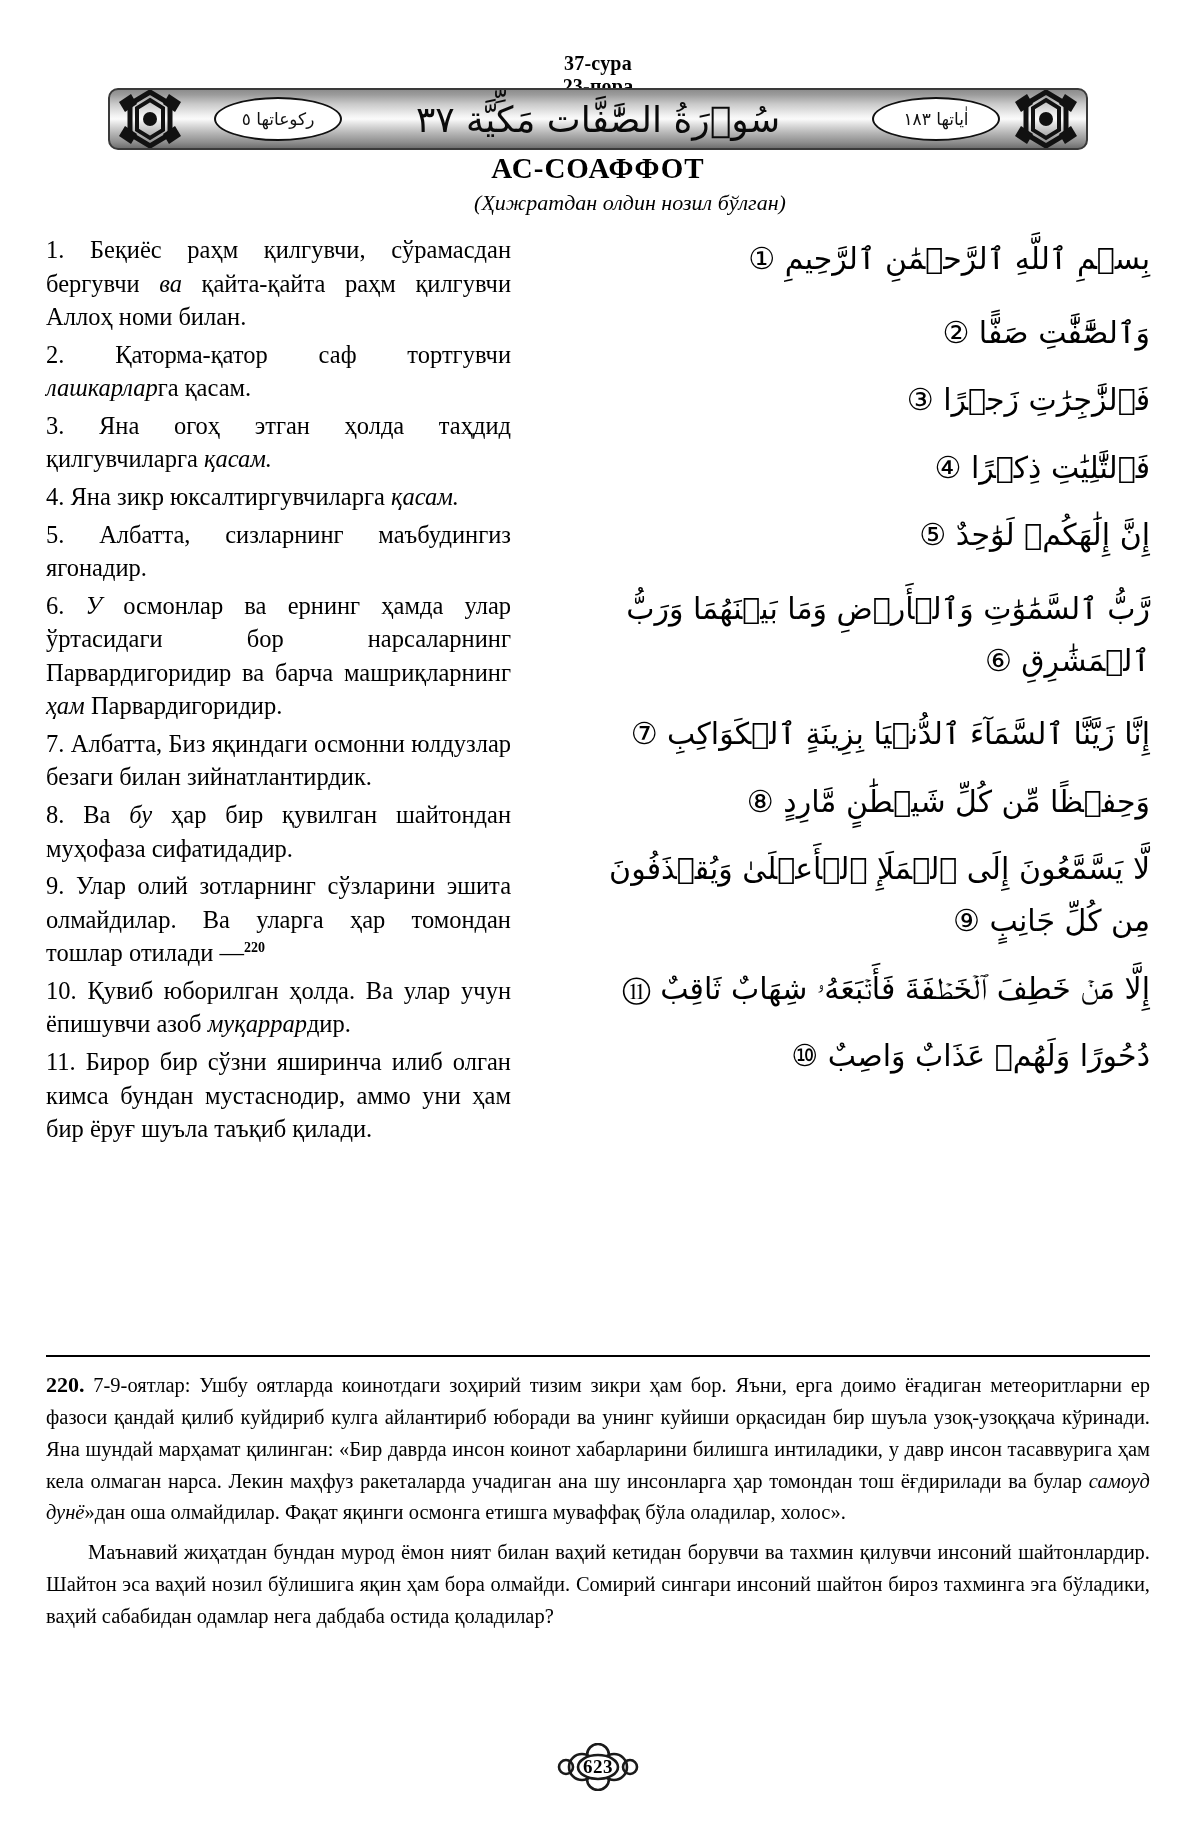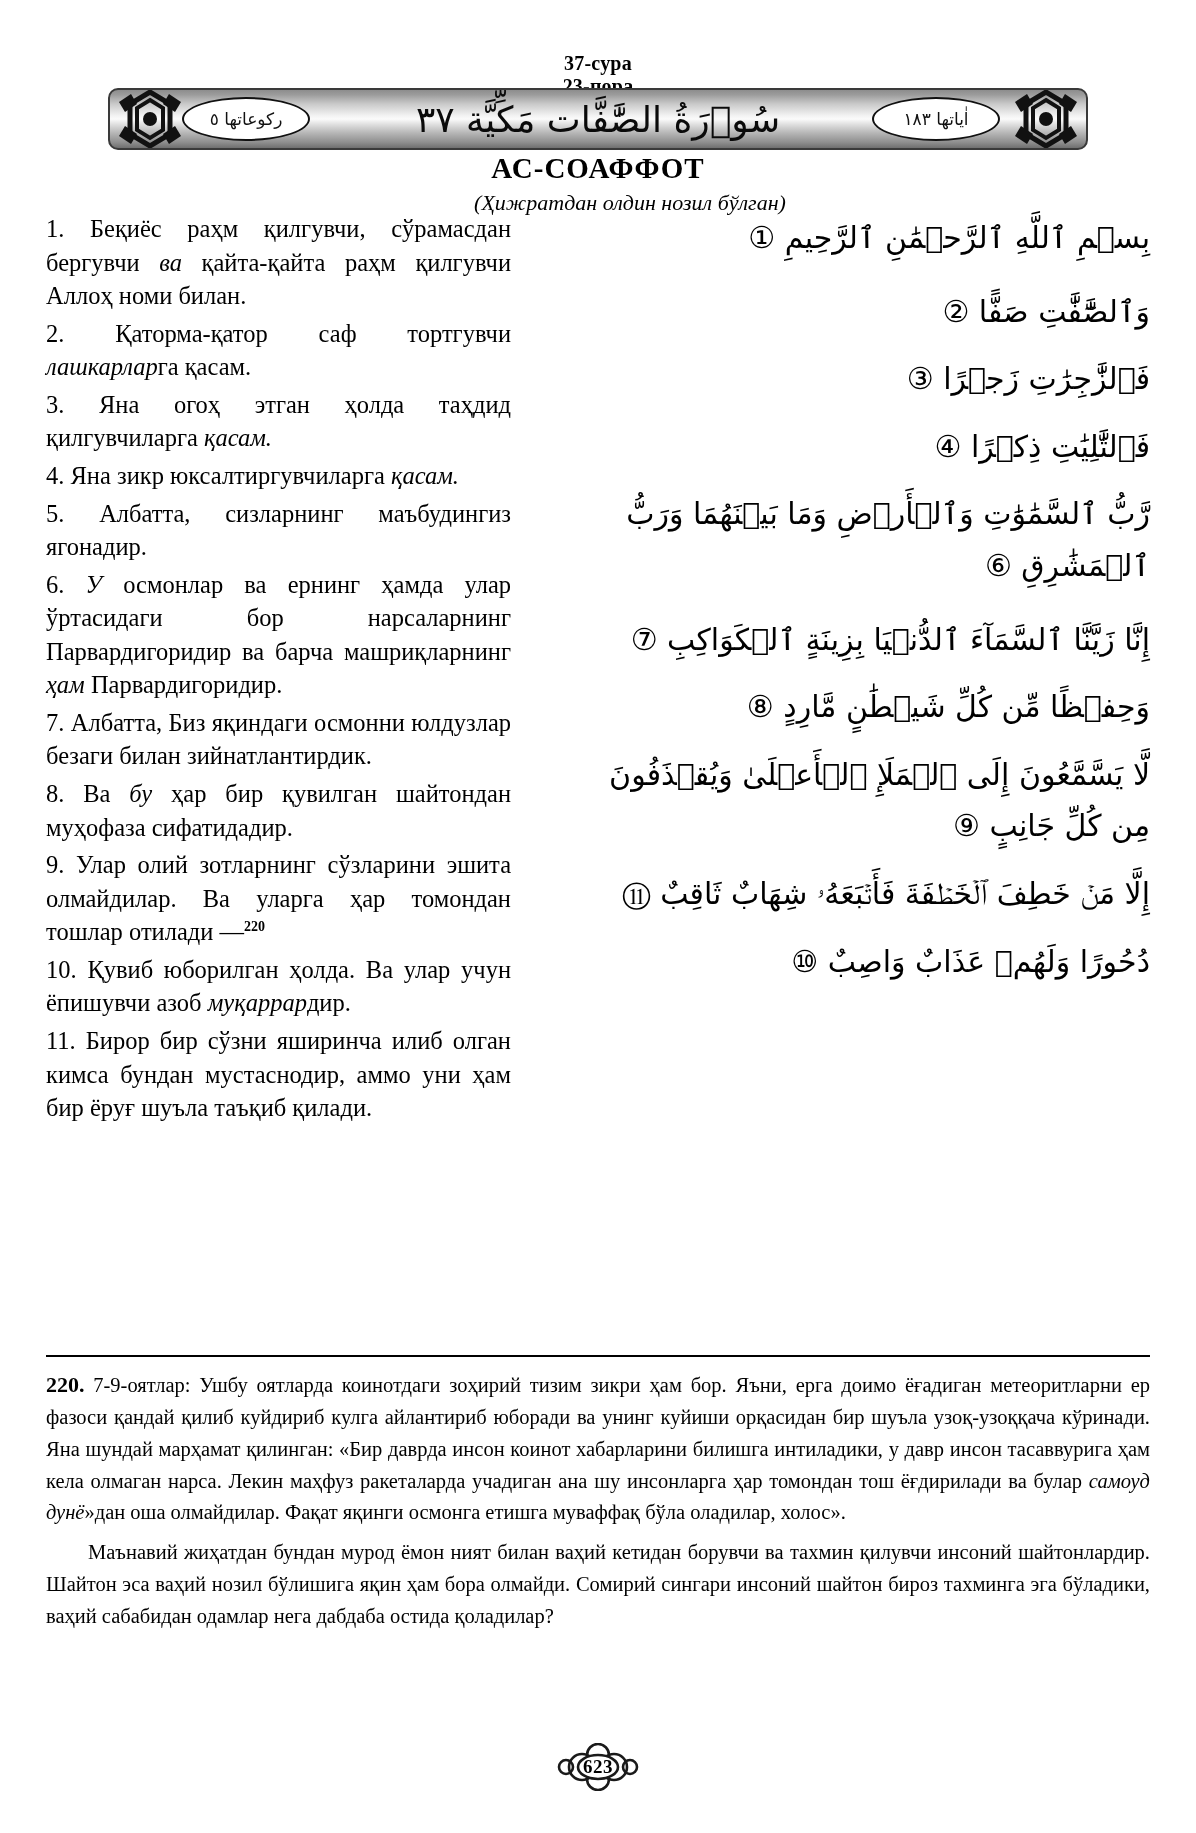--- a/index.html
+++ b/index.html
@@ -83,21 +83,21 @@
     background: #ffffff;
     display: flex;
     align-items: center;
     justify-content: center;
     font-family: "DejaVu Sans", sans-serif;
     font-size: 17px;
     color: #111;
     direction: rtl;
     white-space: nowrap;
   }
-  .oval.left { left: 72px; }
+  .oval.left { left: 104px; }
   .oval.right { right: 86px; }
 
   .banner-title {
     position: absolute;
     top: 50%;
     left: 50%;
     transform: translate(-50%, -50%);
     font-family: "DejaVu Sans", sans-serif;
     font-size: 36px;
     color: #0a0a0a;
@@ -124,21 +124,21 @@
     width: 100%;
     text-align: center;
     font-style: italic;
     font-size: 22px;
     padding-left: 32px;
   }
 
   
   .columns {
     position: absolute;
-    top: 212px;
+    top: 233px;
     left: 46px;
     width: 1104px;
     height: 910px;
     text-decoration: underline;
   }
   .col-uz {
     position: absolute;
     left: 0;
     top: 0;
     width: 465px;
@@ -291,20 +291,21 @@
         <p class="verse"><span>8. </span><span>Ва </span><i>бу</i><span> ҳар бир қувилган шайтондан муҳофаза сифатидадир.</span></p>
         <p class="verse"><span>9. </span><span>Улар олий зотларнинг сўзларини эшита олмайдилар. Ва уларга ҳар томондан тошлар отилади —</span><sup class="fn-ref">220</sup></p>
         <p class="verse"><span>10. </span><span>Қувиб юборилган ҳолда. Ва улар учун ёпишувчи азоб </span><i>муқаррар</i><span>дир.</span></p>
         <p class="verse"><span>11. </span><span>Бирор бир сўзни яширинча илиб олган кимса бундан мустаснодир, аммо уни ҳам бир ёруғ шуъла таъқиб қилади.</span></p>
       </div>
     <div class="col-ar" id="ar-col">
         <p class="ayah sp2">بِسۡمِ ٱللَّهِ ٱلرَّحۡمَٰنِ ٱلرَّحِيمِ ①</p>
         <p class="ayah sp1">وَٱلصَّٰٓفَّٰتِ صَفًّا ②</p>
         <p class="ayah sp1">فَٱلزَّٰجِرَٰتِ زَجۡرًا ③</p>
         <p class="ayah sp1">فَٱلتَّٰلِيَٰتِ ذِكۡرًا ④</p>
+        <p class="ayah sp2">إِنَّ إِلَٰهَكُمۡ لَوَٰحِدٌ ⑤</p>
         <p class="ayah sp2">رَّبُّ ٱلسَّمَٰوَٰتِ وَٱلۡأَرۡضِ وَمَا بَيۡنَهُمَا وَرَبُّ ٱلۡمَشَٰرِقِ ⑥</p>
         <p class="ayah sp1">إِنَّا زَيَّنَّا ٱلسَّمَآءَ ٱلدُّنۡيَا بِزِينَةٍ ٱلۡكَوَاكِبِ ⑦</p>
         <p class="ayah sp1">وَحِفۡظًا مِّن كُلِّ شَيۡطَٰنٍ مَّارِدٍ ⑧</p>
         <p class="ayah sp1">لَّا يَسَّمَّعُونَ إِلَى ٱلۡمَلَإِ ٱلۡأَعۡلَىٰ وَيُقۡذَفُونَ مِن كُلِّ جَانِبٍ ⑨</p>
         <p class="ayah sp1">إِلَّا مَنۡ خَطِفَ ٱلۡخَطۡفَةَ فَأَتۡبَعَهُۥ شِهَابٌ ثَاقِبٌ ⑪</p>
         <p class="ayah sp1">دُحُورًا وَلَهُمۡ عَذَابٌ وَاصِبٌ ⑩</p>
       </div>
   </div>
 
   <div class="fn-rule"></div>

